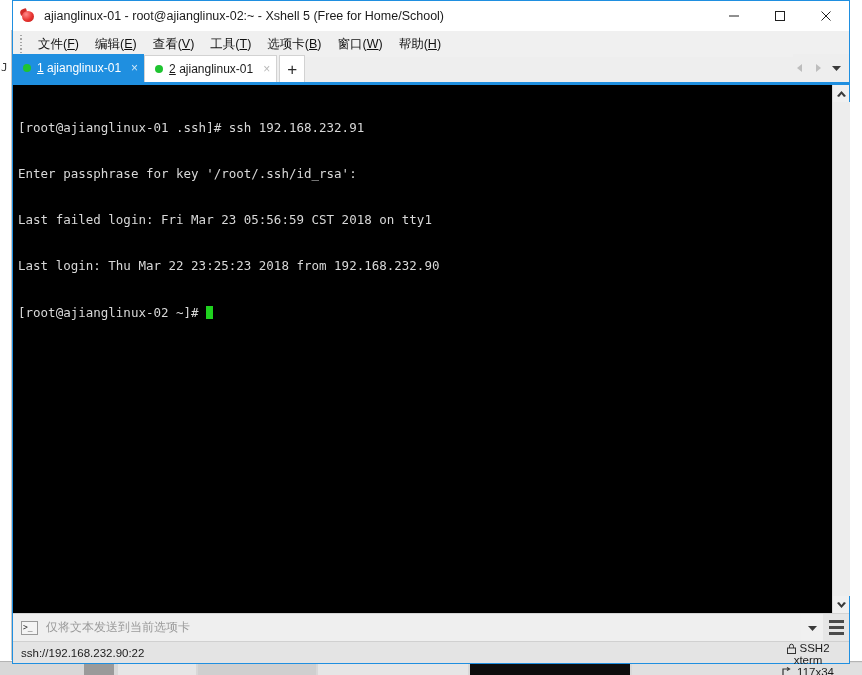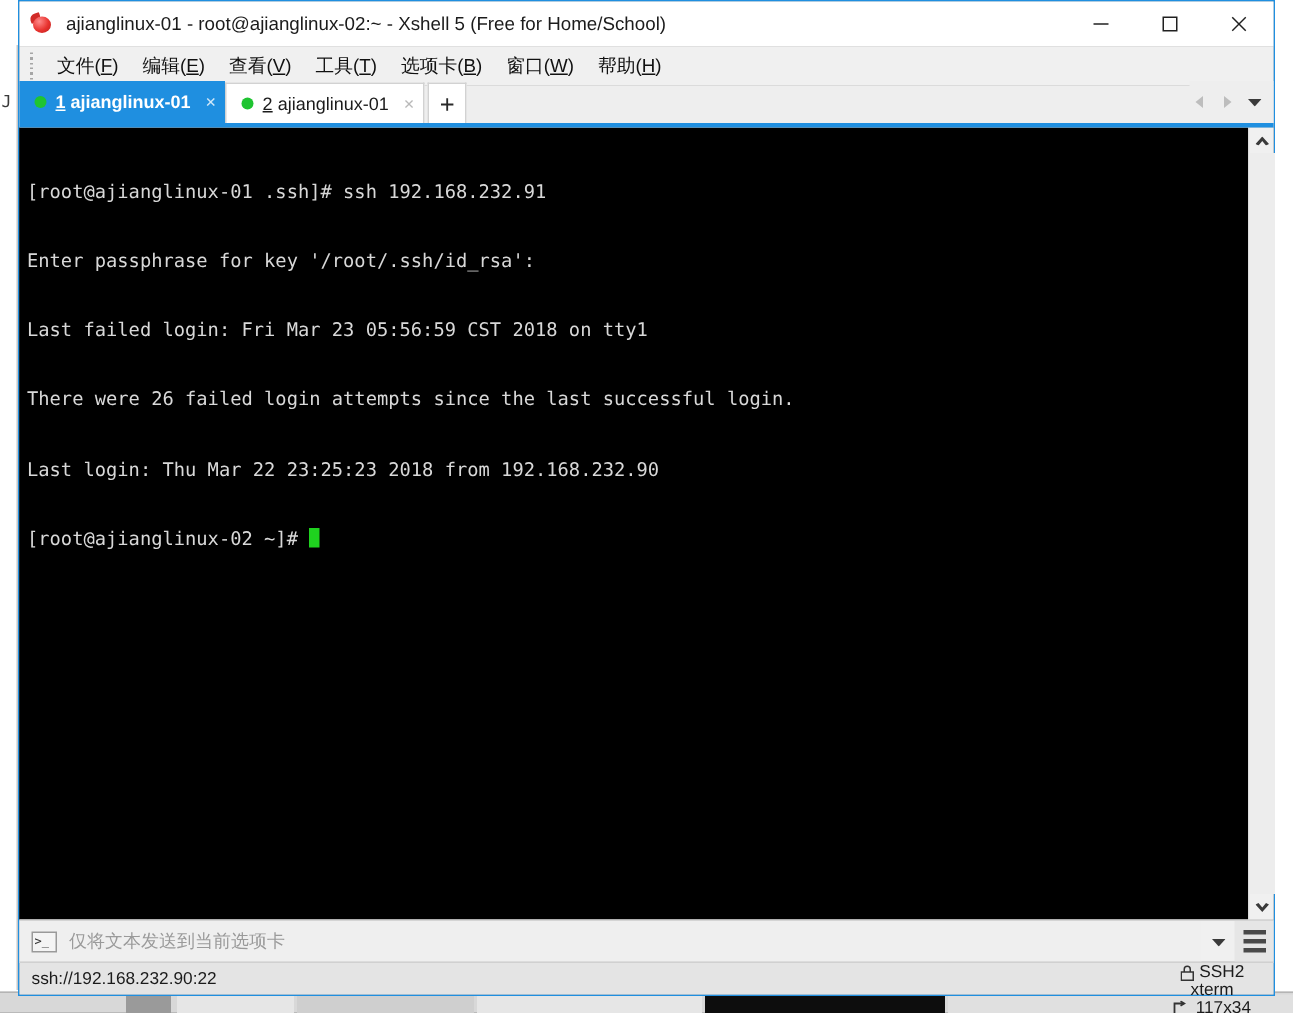--- a/index.html
+++ b/index.html
@@ -43,21 +43,21 @@
     background: #d8d8d8;
     border-top: 1px solid #b4b4b4;
   }
   .bg-taskbar .tb-seg { position: absolute; top: 1px; height: 13px; }
 
   
   #xshell {
     position: absolute;
     left: 12px; top: 0;
     width: 838px; height: 664px;
-    background: #a3a3a3;
+    background: #0369a1;
     border: 1px solid #1f8fe0;
     display: flex; flex-direction: column;
   }
 
   
   .titlebar {
     height: 30px; flex: 0 0 30px;
     background: #ffffff;
     display: flex; align-items: center;
     position: relative;
@@ -129,21 +129,21 @@
     white-space: nowrap;
     position: relative;
   }
   .tab.active { background: #1f8fe0; color: #ffffff; }
   .tab.inactive { background: #ffffff; color: #1b1b1b; border: 1px solid #d2d2d2; border-bottom: none; height: 27px; }
   .tab .dot {
     width: 8px; height: 8px; border-radius: 50%;
     background: #1fc431; margin-right: 6px; flex: 0 0 8px;
   }
   .tab .tlabel u { text-decoration: underline; }
-  .tab.active .tlabel { font-weight: bold; }
+  .tab.active .tlabel { font-weight: normal; }
   .tab .tclose {
     margin-left: 10px; font-size: 12px; line-height: 1;
     color: #cfe7f8;
   }
   .tab.inactive .tclose { color: #b9b9b9; }
   .tab-new {
     width: 26px; height: 27px;
     background: #ffffff;
     border: 1px solid #d2d2d2; border-bottom: none;
     margin-left: 2px;
@@ -373,21 +373,20 @@
           </svg>
       </div>
     </div>
   </div>
 
   <div class="body-area">
     <div class="terminal">
       <div class="term-line">[root@ajianglinux-01 .ssh]# ssh 192.168.232.91</div>
       <div class="term-line">Enter passphrase for key '/root/.ssh/id_rsa':</div>
       <div class="term-line">Last failed login: Fri Mar 23 05:56:59 CST 2018 on tty1</div>
-      <div class="term-line">There were 26 failed login attempts since the last successful login.</div>
       <div class="term-line">Last login: Thu Mar 22 23:25:23 2018 from 192.168.232.90</div>
       <div class="term-line"><span>[root@ajianglinux-02 ~]# </span><span class="cursor"></span></div>
     </div>
 
     <div class="scrollbar">
       <div class="sb-arrow">
         <svg width="9" height="6" viewBox="0 0 9 6">
             <polygon points="4.5,0 9,5 7,6 4.5,3 2,6 0,5" fill="#3a3a3a"></polygon>
           </svg>
       </div>

